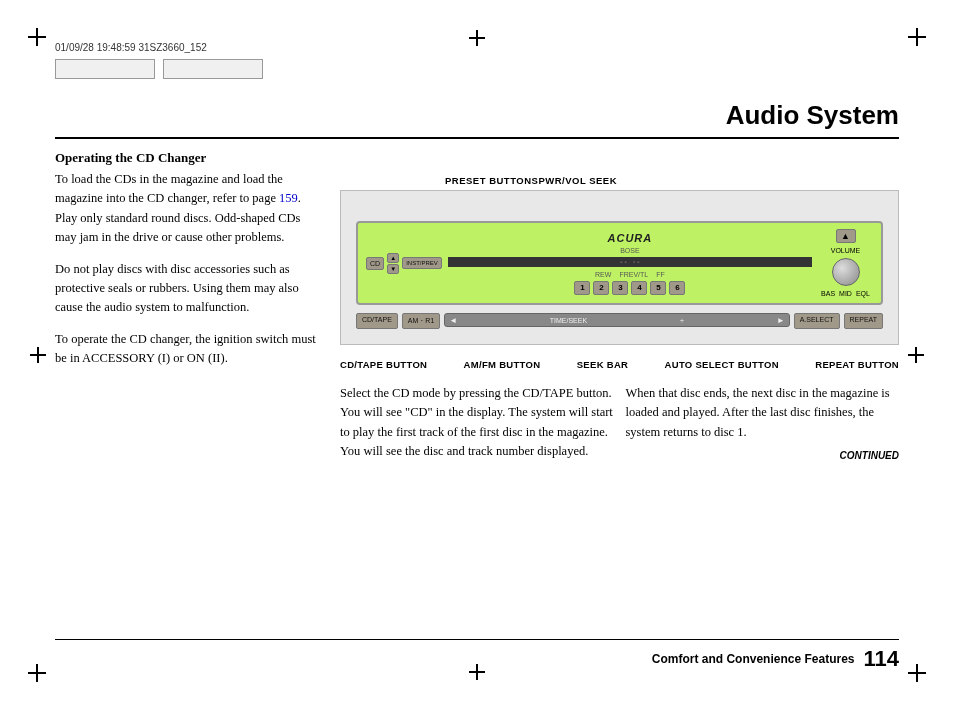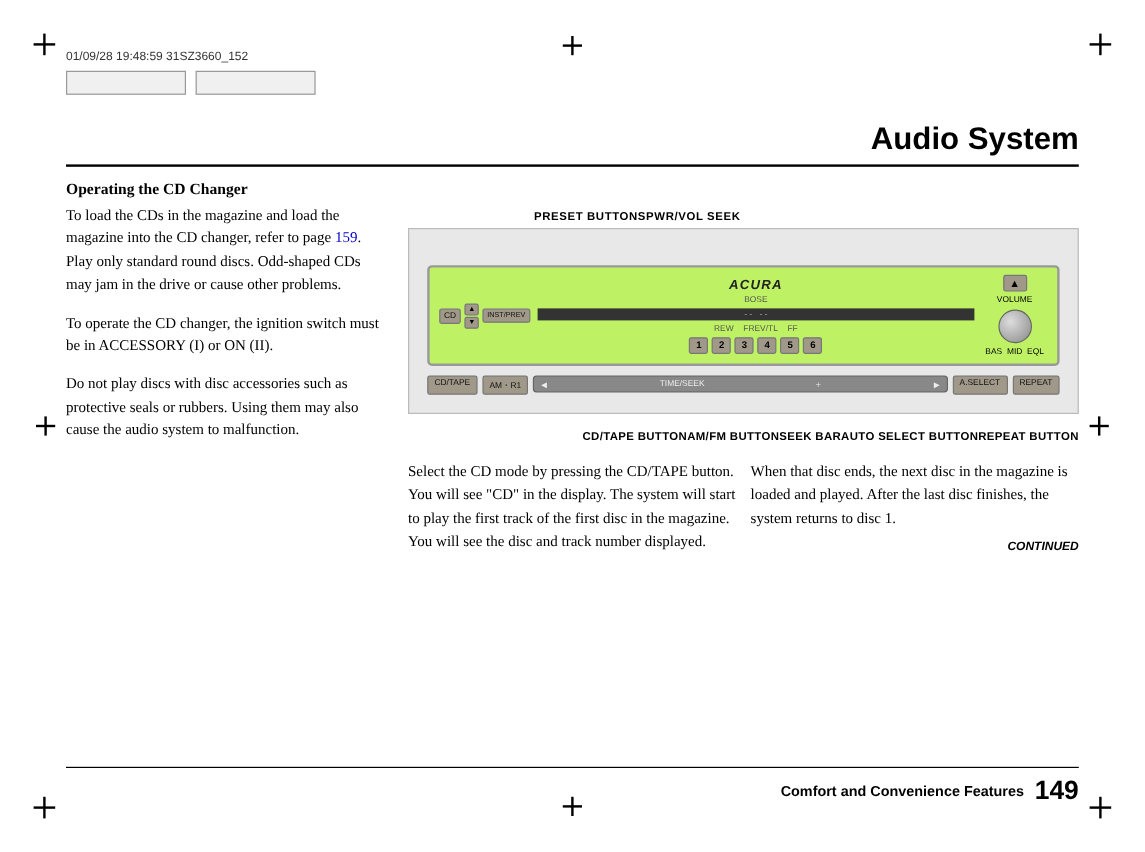--- a/index.html
+++ b/index.html
@@ -310,21 +310,21 @@
     }
 
     .seek-arrow {
       font-size: 8px;
       color: #eee;
     }
 
     
     .diagram-labels-bottom {
       display: flex;
-      justify-content: flex-end;
+      justify-content: space-between;
       font-size: 9.5px;
       font-family: Arial, sans-serif;
       font-weight: bold;
       margin-top: 2px;
       letter-spacing: 0.3px;
     }
 
     .label-group {
       display: flex;
       flex-direction: column;
@@ -408,22 +408,22 @@
 
 <div class="title-area">
   <h1 class="page-title">Audio System</h1>
 </div>
 
 <div class="main-content">
 
   <div class="left-col">
     <p class="section-heading">Operating the CD Changer</p>
     <p class="body-text">To load the CDs in the magazine and load the magazine into the CD changer, refer to page <span class="link-blue">159</span>. Play only standard round discs. Odd-shaped CDs may jam in the drive or cause other problems.</p>
+    <p class="body-text">Do not play discs with disc accessories such as protective seals or rubbers. Using them may also cause the audio system to malfunction.</p>
     <p class="body-text">To operate the CD changer, the ignition switch must be in ACCESSORY (I) or ON (II).</p>
-    <p class="body-text">Do not play discs with disc accessories such as protective seals or rubbers. Using them may also cause the audio system to malfunction.</p>
   </div>
 
   <div class="right-col">
 
     <div style="position:relative; margin-top: 25px;">
 
       <div style="display:flex; padding: 0 15px; margin-bottom: 4px;">
         <div style="font-size:9.5px;font-family:Arial,sans-serif;font-weight:bold;letter-spacing:0.5px;margin-left:90px;">PRESET BUTTONS</div>
         <div style="font-size:9.5px;font-family:Arial,sans-serif;font-weight:bold;letter-spacing:0.5px;margin-right:10px;">PWR/VOL SEEK</div>
       </div>
@@ -519,15 +519,15 @@
     </div>
 
   </div>
 
 </div>
 
 <div class="footer">
   <div></div>
   <div class="footer-right">
     <span class="footer-section">Comfort and Convenience Features</span>
-    <span class="footer-page">149</span>
+    <span class="footer-page">114</span>
   </div>
 </div>
 
 </body></html>

